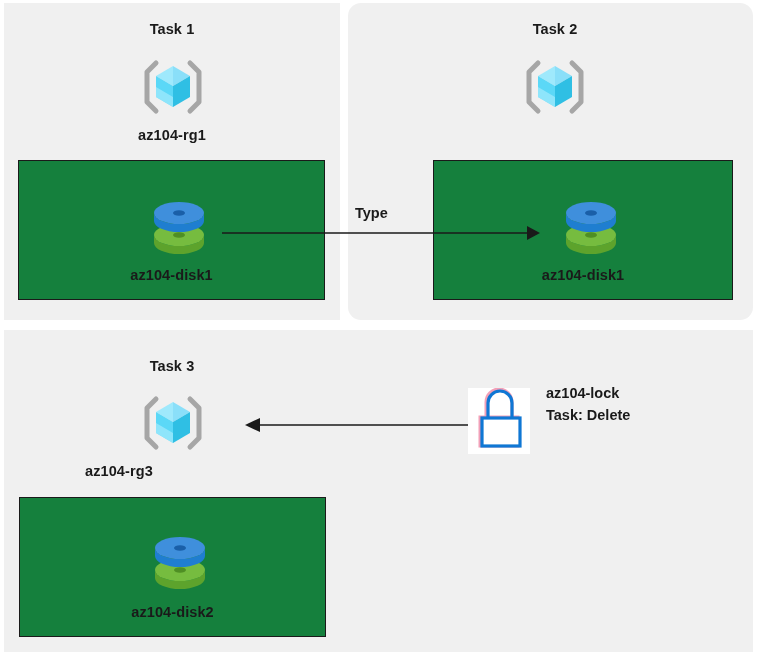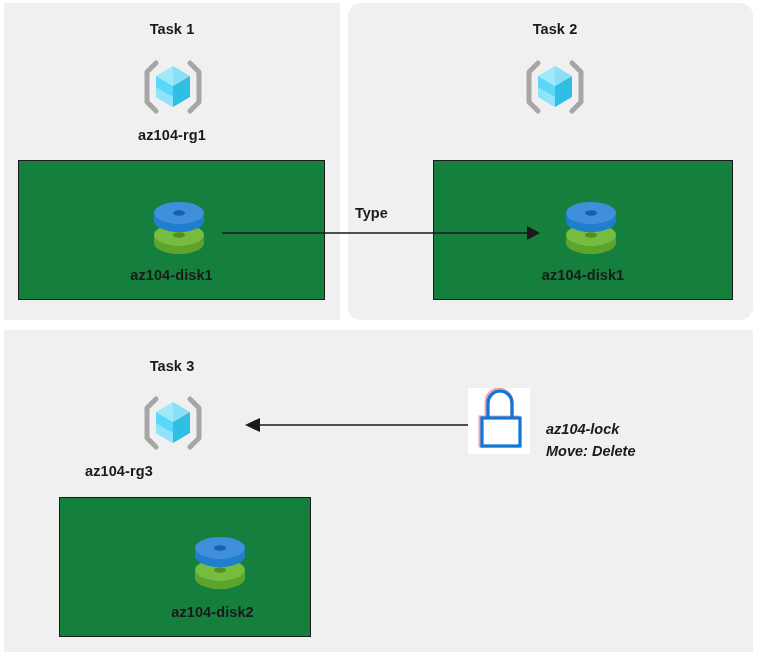--- a/index.html
+++ b/index.html
@@ -197,21 +197,21 @@
         <polygon points="31,10 14,20 31,30" fill="#9fe9fc"></polygon>
         <polygon points="31,10 48,20 31,30" fill="#8adff9"></polygon>
         <polygon points="14,20 14,41 31,51 31,30" fill="#5bd8f7"></polygon>
         <polygon points="48,20 48,41 31,51 31,30" fill="#2fbfe4"></polygon>
         <polygon points="14,31 31,41 31,51 14,41" fill="#9fe9fc" opacity="0.75"></polygon>
       </svg>
     </div>
 
     <div class="rg-label" style="left:81px; top:133px; width:174px; text-align:left;">az104-rg3</div>
 
-    <div class="inner-box" style="left:15px; top:167px; width:252px; height:140px;margin-left:40px;">
+    <div class="inner-box" style="left:15px; top:167px; width:307px; height:140px;">
 
       <div class="disk-icon" style="left:129px; top:38px;">
         <svg width="62" height="62" viewBox="0 0 62 62">
           <path d="M6 42 a25 11 0 0 0 50 0 l0 -8 a25 11 0 0 1 -50 0 z" fill="#5da32c"></path>
           <ellipse cx="31" cy="34" rx="25" ry="11" fill="#76bc3f"></ellipse>
           <ellipse cx="31" cy="34" rx="6" ry="2.8" fill="#4f8f24"></ellipse>
           <path d="M6 20 a25 11 0 0 0 50 0 l0 -8 a25 11 0 0 1 -50 0 z" fill="#1f7ed0"></path>
           <ellipse cx="31" cy="12" rx="25" ry="11" fill="#3f8fdc"></ellipse>
           <ellipse cx="31" cy="12" rx="6" ry="2.8" fill="#1a5fa8"></ellipse>
         </svg>
@@ -229,19 +229,19 @@
       <svg width="62" height="66" viewBox="0 0 62 66">
 
         <path d="M18 29 L18 14 a13 13 0 0 1 26 0 L44 29" fill="none" stroke="#f2a0b8" stroke-width="3"></path>
         <rect x="12" y="29" width="38" height="29" fill="none" stroke="#f2a0b8" stroke-width="3"></rect>
 
         <path d="M20 30 L20 15 a12 12 0 0 1 24 0 L44 30" fill="none" stroke="#0f77d4" stroke-width="3.2"></path>
         <rect x="14" y="30" width="38" height="28" fill="#ffffff" stroke="#0f77d4" stroke-width="3.2"></rect>
       </svg>
     </div>
 
-    <div class="lock-text" style="left:542px; top:88px;font-style:italic;">
+    <div class="lock-text" style="left:542px; top:52px;">
       <div>az104-lock</div>
-      <div>Move: Delete</div>
+      <div>Task: Delete</div>
     </div>
   </div>
 
 </div>
 
 </body></html>

